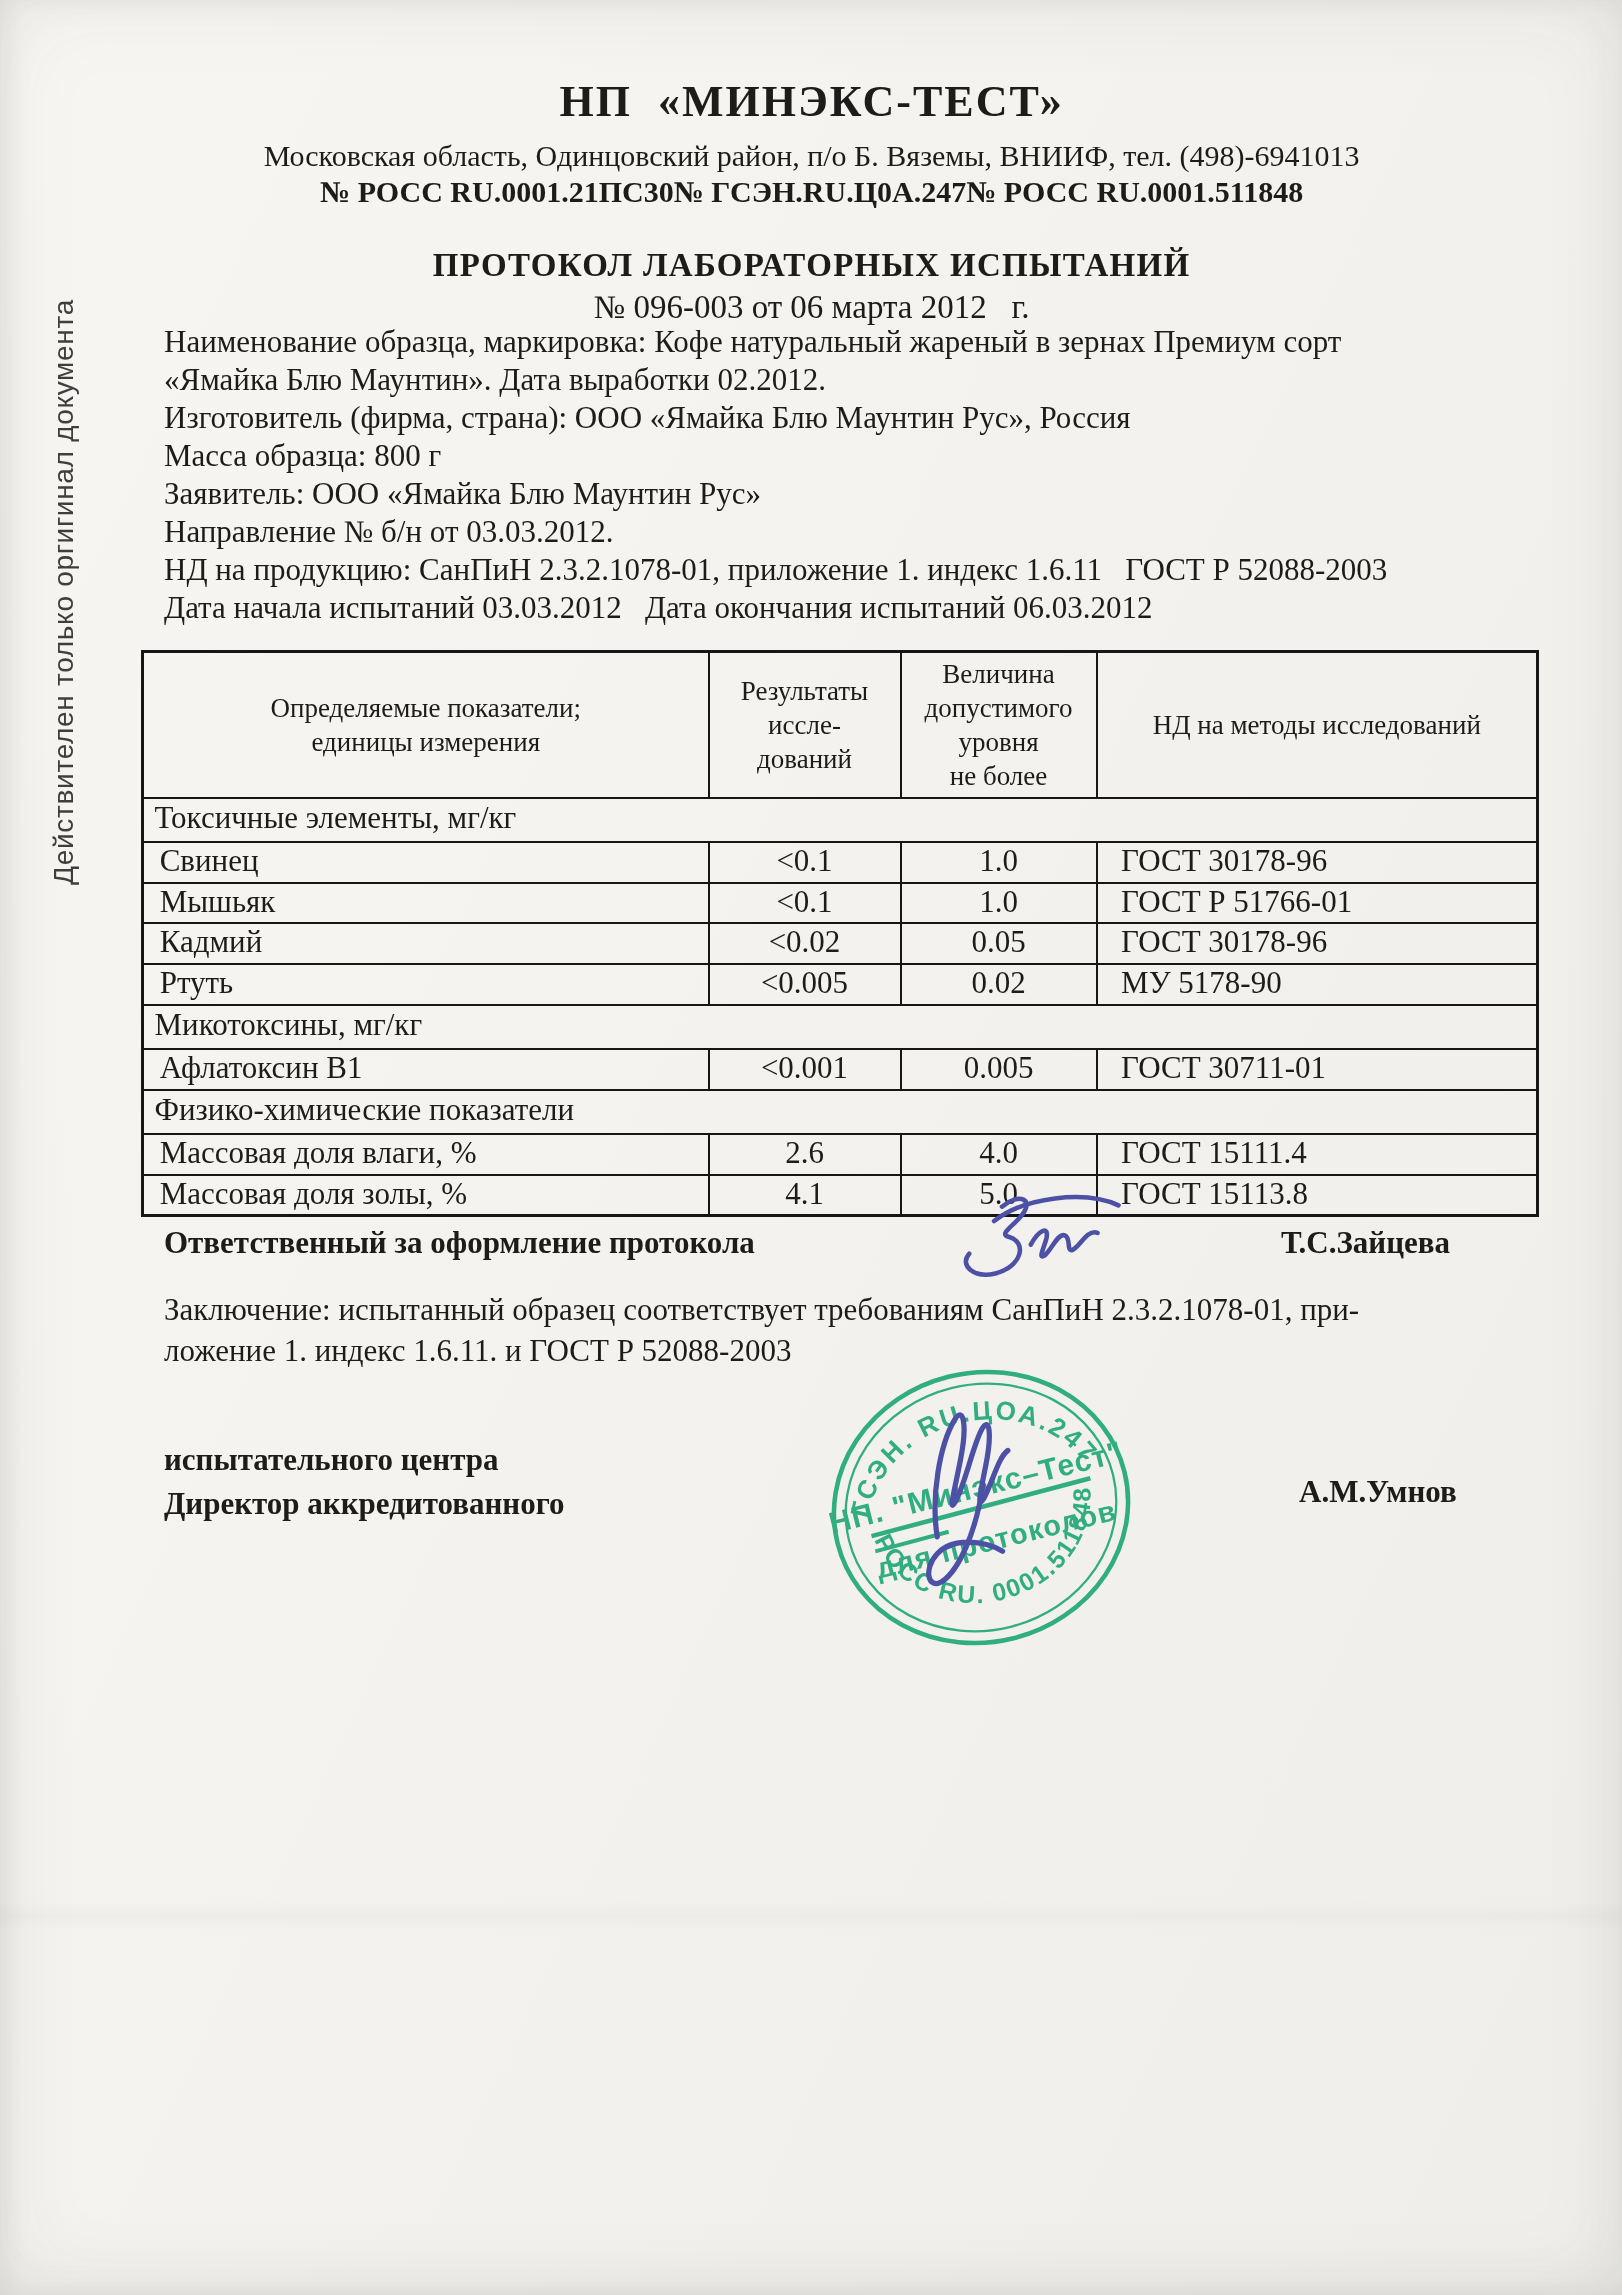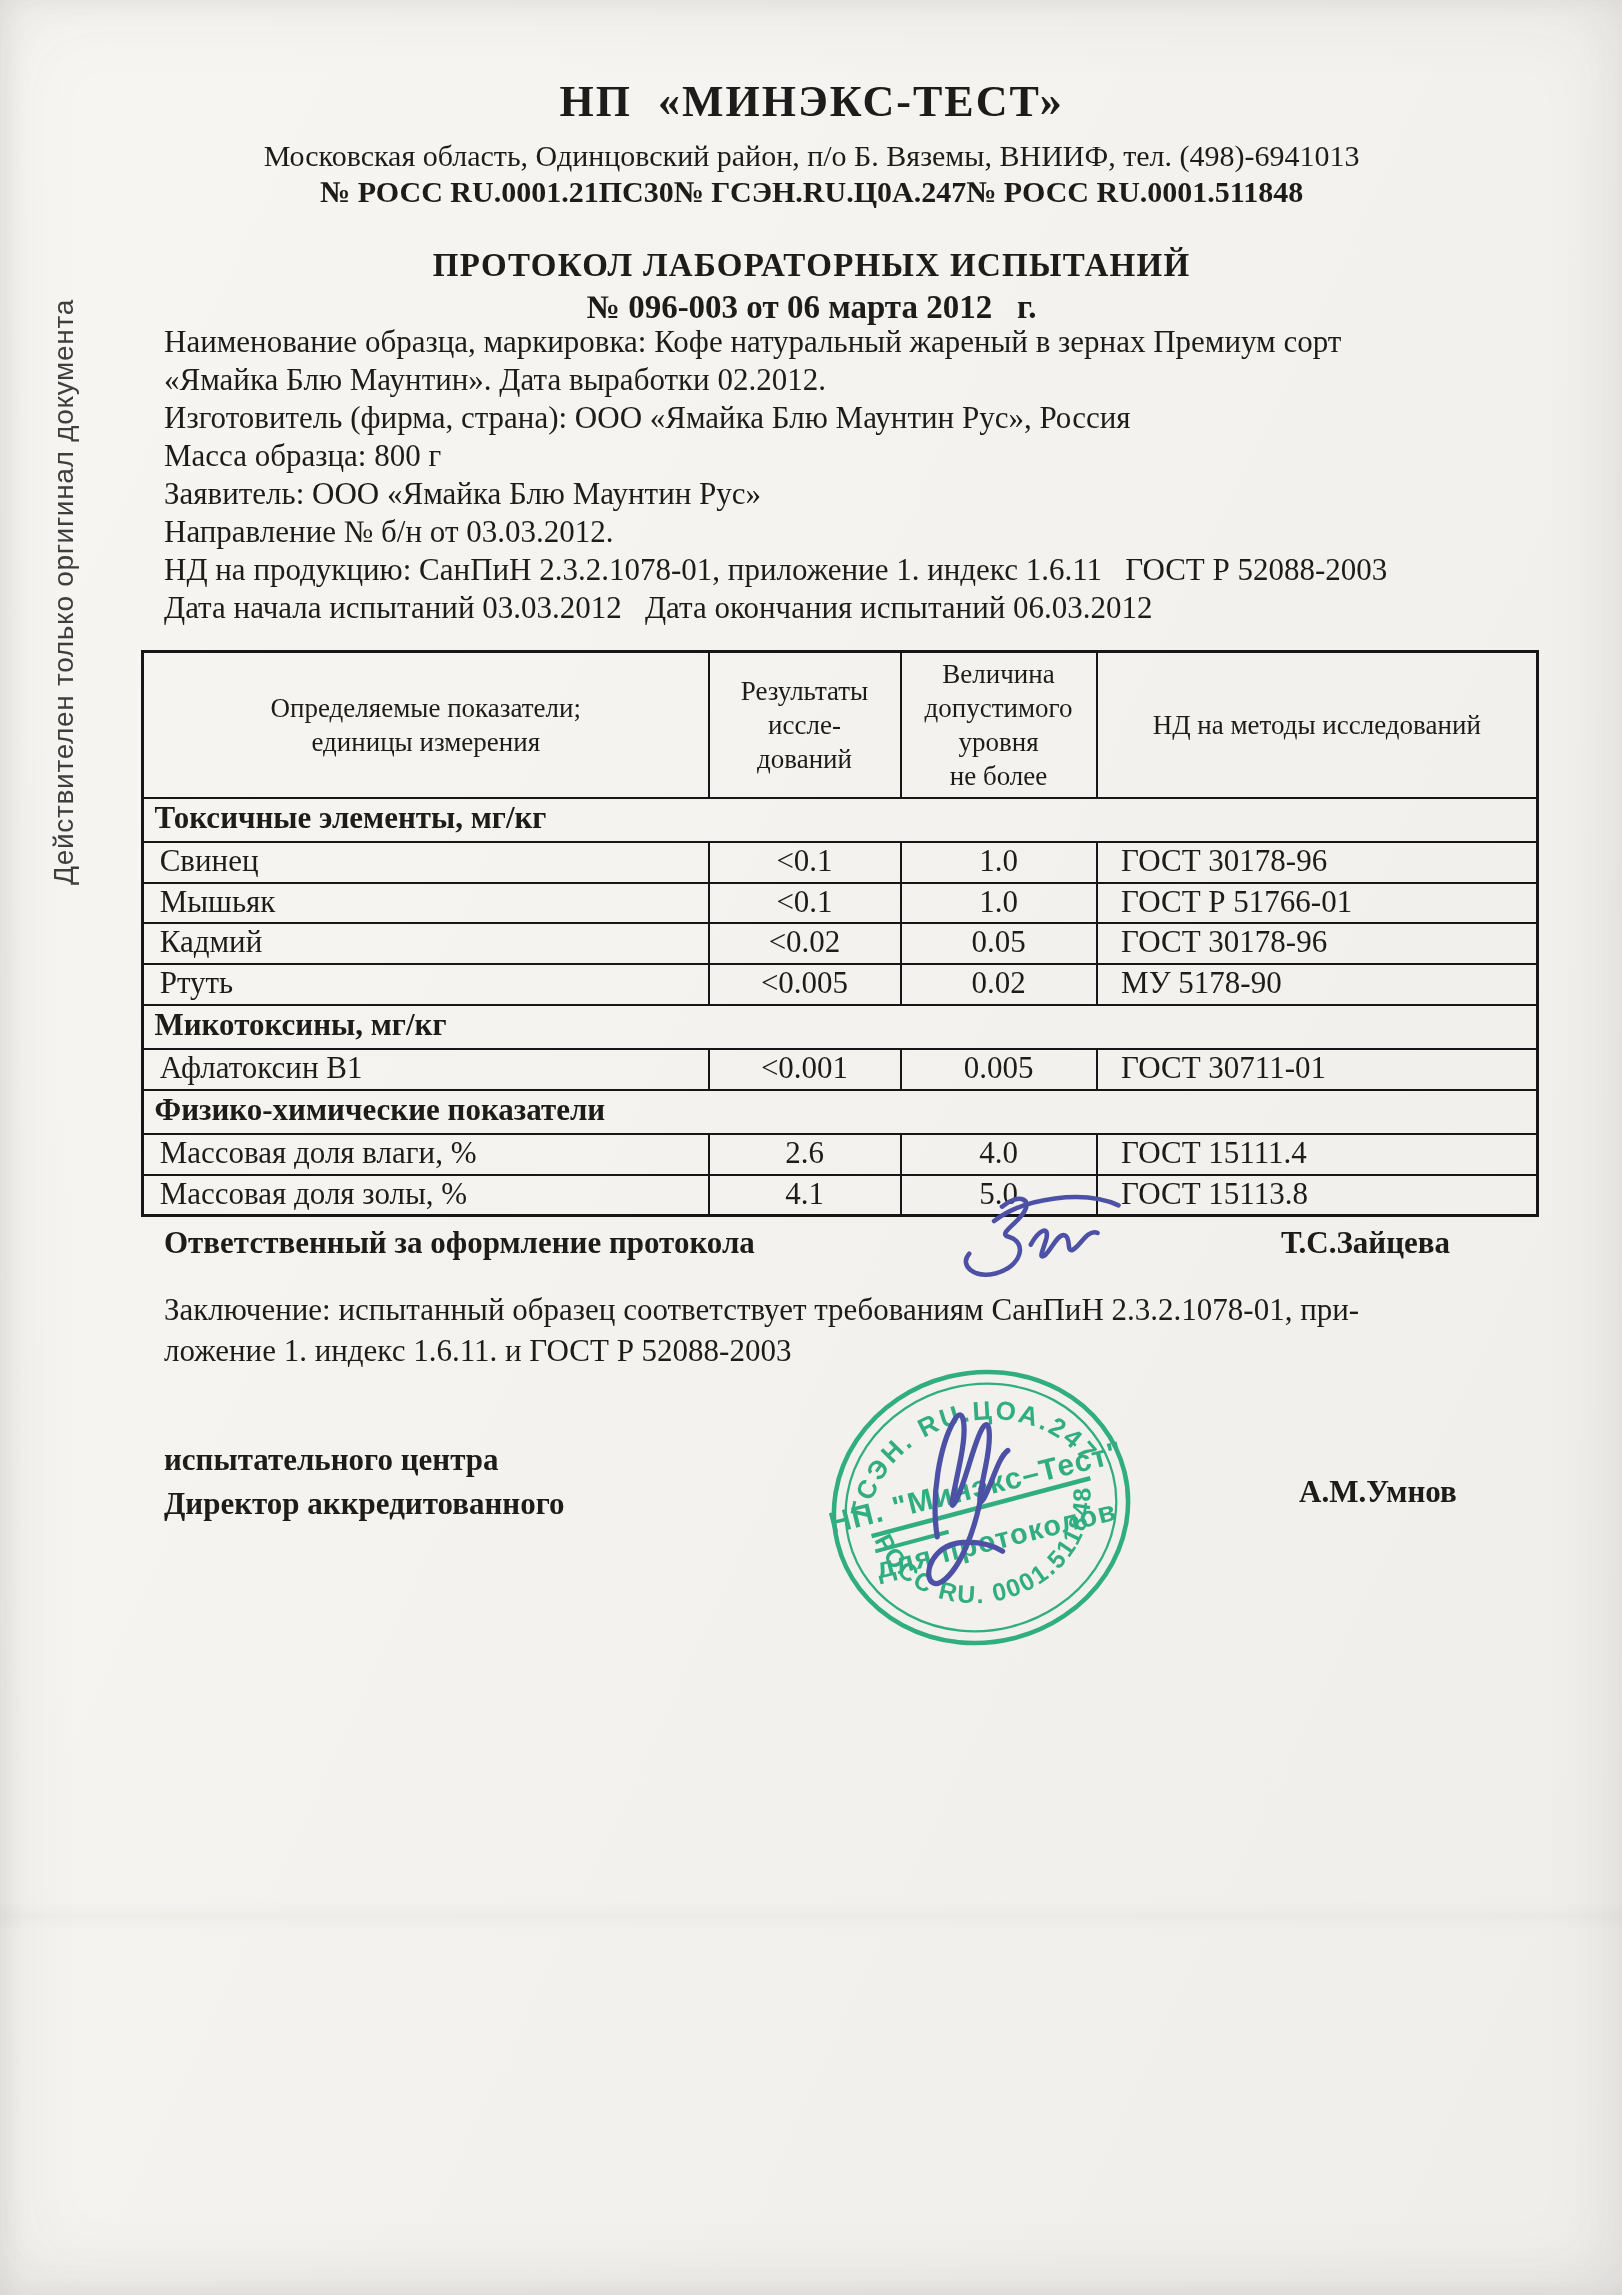--- a/index.html
+++ b/index.html
@@ -20,32 +20,32 @@
   .side-note{
     left:48px;top:885px;
     transform:rotate(-90deg);transform-origin:0 0;
     font-family:"Liberation Sans","DejaVu Sans",sans-serif;
     font-size:28px;color:#3e3e3e;letter-spacing:0.7px;white-space:nowrap;
   }
   .org-name{top:76px;font-size:44px;font-weight:bold;letter-spacing:2px;word-spacing:13px;}
   .org-address{top:139px;font-size:30px;}
   .org-regs{top:175px;left:19.6px;width:1584px;display:flex;justify-content:center;font-size:30px;font-weight:bold;}
   .doc-title{top:247px;font-size:33px;font-weight:bold;letter-spacing:1.3px;}
-  .doc-subtitle{top:289px;font-size:33px;font-weight:bold;}
+  .doc-subtitle{top:289px;font-size:33px;font-weight:normal;}
   .info{left:164px;top:323px;width:1315px;font-size:31px;line-height:38px;}
   .info div{white-space:pre-wrap;}
   table.results{
     position:absolute;left:141px;top:650px;width:1395px;
     border-collapse:collapse;table-layout:fixed;
     border:3.9px solid #161616;
   }
   table.results td,table.results th{border:2.6px solid #161616;vertical-align:middle;}
   th.hdr{font-weight:normal;font-size:27px;line-height:34px;text-align:center;padding:3.9px 5.2px;}
   tr.hdr-row{height:122px;}
-  td.section{font-size:31px;font-weight:bold;padding:1.3px 0 5.2px 10.5px;}
+  td.section{font-size:31px;font-weight:normal;padding:1.3px 0 5.2px 10.5px;}
   tr.section-row{height:35px;}
   tr.data-row{height:38px;}
   td.c1{font-size:31px;padding:0 0 2.6px 15.7px;}
   td.c2,td.c3{font-size:31px;text-align:center;padding:0 0 2.6px 0;}
   td.c4{font-size:31px;padding:0 0 2.6px 23.6px;margin-top:24px;}
   .responsible-label{left:164px;top:1225px;font-size:31px;font-weight:bold;}
   .responsible-name{left:1281px;top:1225px;font-size:31px;font-weight:bold;}
   .conclusion{left:164px;top:1289px;width:1328px;font-size:31px;line-height:41px;}
   .director-label{left:164px;top:1438px;font-size:31px;font-weight:bold;line-height:44px;}
   .director-name{left:1299px;top:1474px;font-size:31px;font-weight:bold;}

